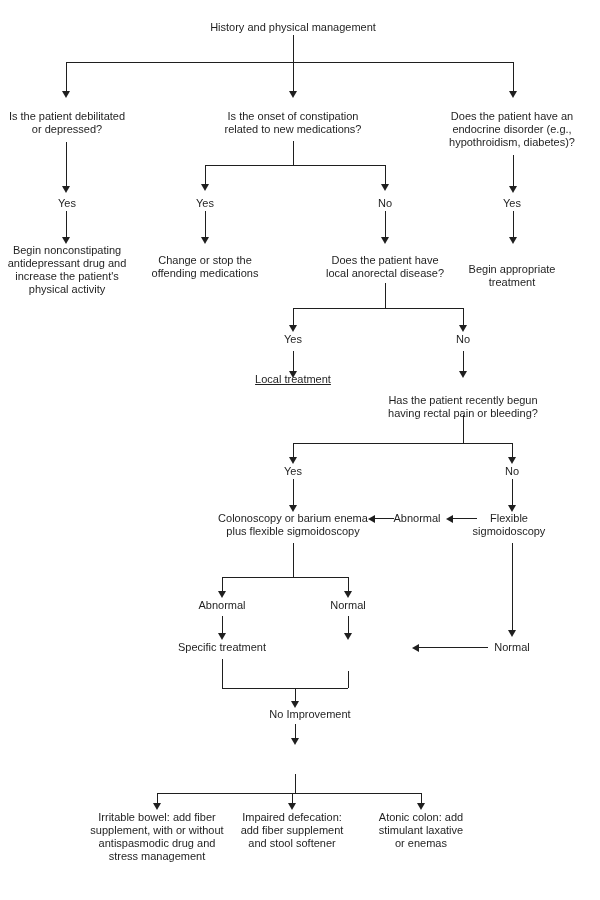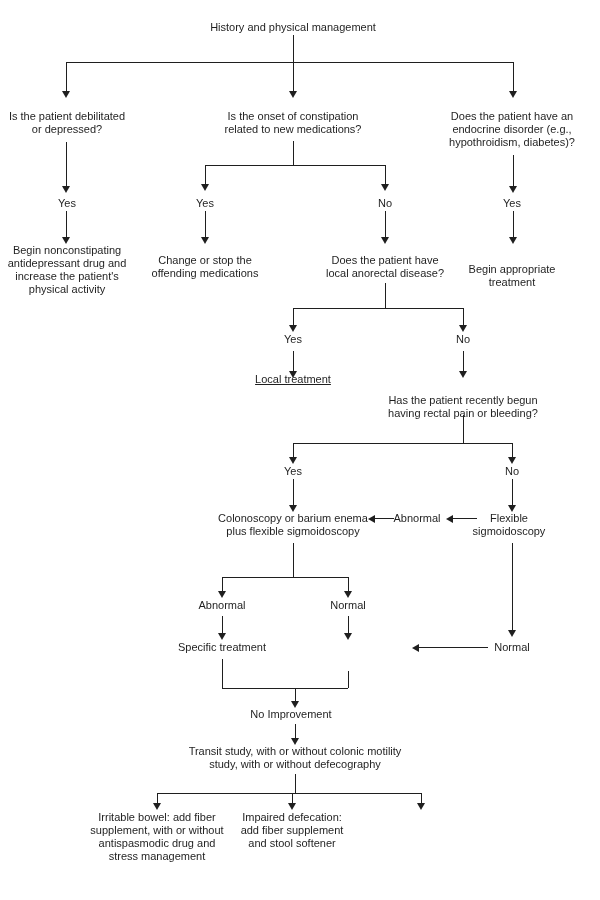--- a/index.html
+++ b/index.html
@@ -33,21 +33,21 @@
   #n-yes-rectal{left:293px;top:465px;width:40px;}
   #n-no-rectal{left:512px;top:465px;width:40px;}
   #n-colonoscopy{left:293px;top:512px;width:190px;}
   #n-abnormal-sigmoid{left:417px;top:512px;width:70px;}
   #n-flexible-sigmoid{left:509px;top:512px;width:110px;}
   #n-abnormal-colonoscopy{left:222px;top:599px;width:70px;}
   #n-normal-colonoscopy{left:348px;top:599px;width:60px;}
   #n-specific-treatment{left:222px;top:641px;width:120px;}
   #n-empiric-trial{left:348px;top:641px;width:180px;}
   #n-normal-sigmoid{left:512px;top:641px;width:60px;}
-  #n-no-improvement{left:291px;top:708px;width:120px;}
+  #n-no-improvement{left:310px;top:708px;width:120px;}
   #n-transit-study{left:295px;top:745px;width:270px;}
   #n-irritable-bowel{left:157px;top:811px;width:175px;}
   #n-impaired-defecation{left:292px;top:811px;width:145px;}
   #n-atonic-colon{left:421px;top:811px;width:125px;}
 </style>
 </head>
 <body>
 
 <div class="canvas">
 
@@ -83,29 +83,30 @@
   <div class="node" id="n-colonoscopy">Colonoscopy or barium enema
 plus flexible sigmoidoscopy</div>
   <div class="node" id="n-abnormal-sigmoid">Abnormal</div>
   <div class="node" id="n-flexible-sigmoid">Flexible
 sigmoidoscopy</div>
   <div class="node" id="n-abnormal-colonoscopy">Abnormal</div>
   <div class="node" id="n-normal-colonoscopy">Normal</div>
   <div class="node" id="n-specific-treatment">Specific treatment</div>
   <div class="node" id="n-normal-sigmoid">Normal</div>
   <div class="node" id="n-no-improvement">No Improvement</div>
-  <div class="node" id="n-transit-study">Transit study, with or without colonic motility
-study, with or without defecography</div>
   <div class="node" id="n-irritable-bowel">Irritable bowel: add fiber
 supplement, with or without
 antispasmodic drug and
 stress management</div>
   <div class="node" id="n-impaired-defecation">Impaired defecation:
 add fiber supplement
 and stool softener</div>
+  <div class="node" id="n-atonic-colon">Atonic colon: add
+stimulant laxative
+or enemas</div>
 
   <div class="v" style="left:293px;top:35px;height:27px;"></div>
   <div class="h" style="left:66px;top:62px;width:447px;"></div>
   <div class="v" style="left:66px;top:62px;height:29px;"></div>
   <div class="ad" style="left:62px;top:91px;"></div>
   <div class="v" style="left:293px;top:62px;height:29px;"></div>
   <div class="ad" style="left:289px;top:91px;"></div>
   <div class="v" style="left:513px;top:62px;height:29px;"></div>
   <div class="ad" style="left:509px;top:91px;"></div>
 

